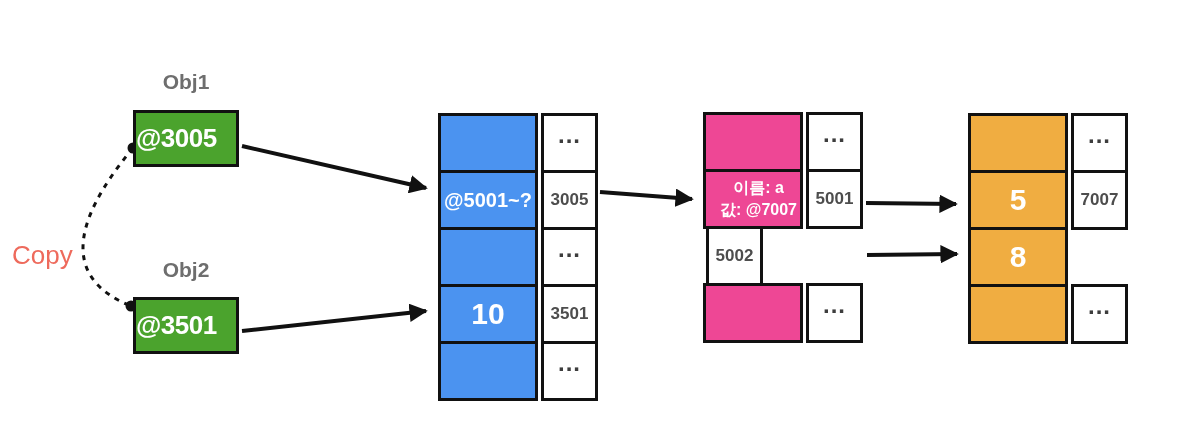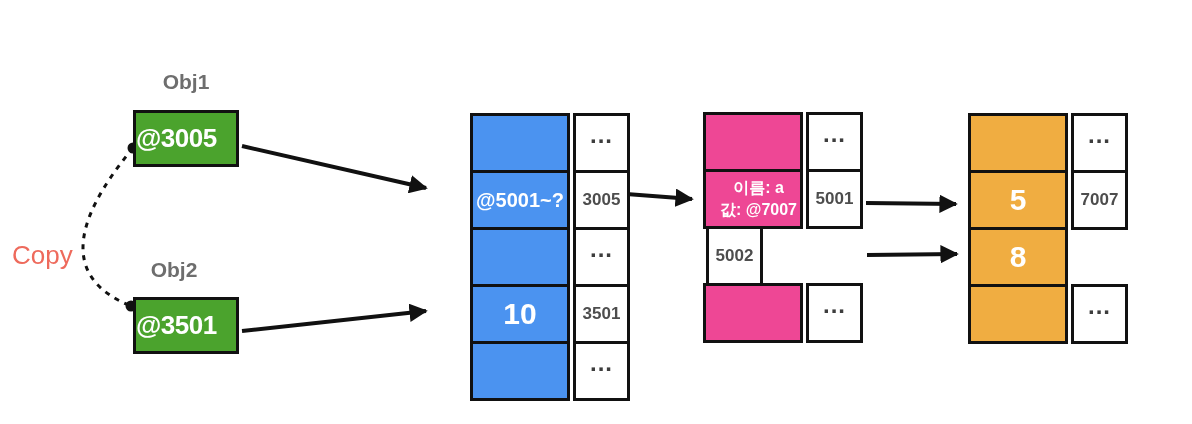--- a/index.html
+++ b/index.html
@@ -21,21 +21,21 @@
   .row{display:flex; height:60px; margin-top:-3px;}
   .row:first-child{margin-top:0;}
   .cell{border:3px solid var(--line); display:flex; align-items:center; justify-content:center;}
   .val{width:100px; color:#fff; font-weight:bold; font-size:20px;}
   .val.big{font-size:30px;}
   .val.two-line{flex-direction:column; font-size:16px; line-height:1.35;}
   .val.two-line span{display:block;}
   .addr{width:57px; margin-left:3px; background:#fff; color:var(--addr_text); font-weight:bold; font-size:17px;}
   .addr.dots{font-size:24px; letter-spacing:1px; color:#3d3d3d;}
   .addr.dots .d{display:inline-block; transform:translateY(-30%);}
-  .blue .val{background:var(--blue);margin-left:32px;}
+  .blue .val{background:var(--blue);}
   .pink .val{background:var(--pink);padding-left:11px;}
   .orange .val{background:var(--orange);}
 </style>
 </head>
 <body>
 
 <div class="canvas">
 
   <svg class="overlay" viewBox="0 0 1192 424">
     <defs>
@@ -53,21 +53,21 @@
     <line x1="867" y1="255" x2="957" y2="254" stroke="#111111" stroke-width="4" marker-end="url(#ah)"></line>
   </svg>
 
   <div class="copy-label">Copy</div>
 
   <div class="obj-label" style="left:133px; top:70px;">Obj1</div>
   <div class="ref-box" style="left:133px; top:110px;">
     <span>@3005</span>
   </div>
 
-  <div class="obj-label" style="left:121px; top:258px;">Obj2</div>
+  <div class="obj-label" style="left:133px; top:258px;">Obj2</div>
   <div class="ref-box" style="left:133px; top:297px;">
     <span>@3501</span>
   </div>
 
   <div class="mem-table blue" style="left:438px; top:113px;">
     <div class="row">
       <div class="cell val"></div>
       <div class="cell addr dots">
           <span class="d">...</span>
         </div>

